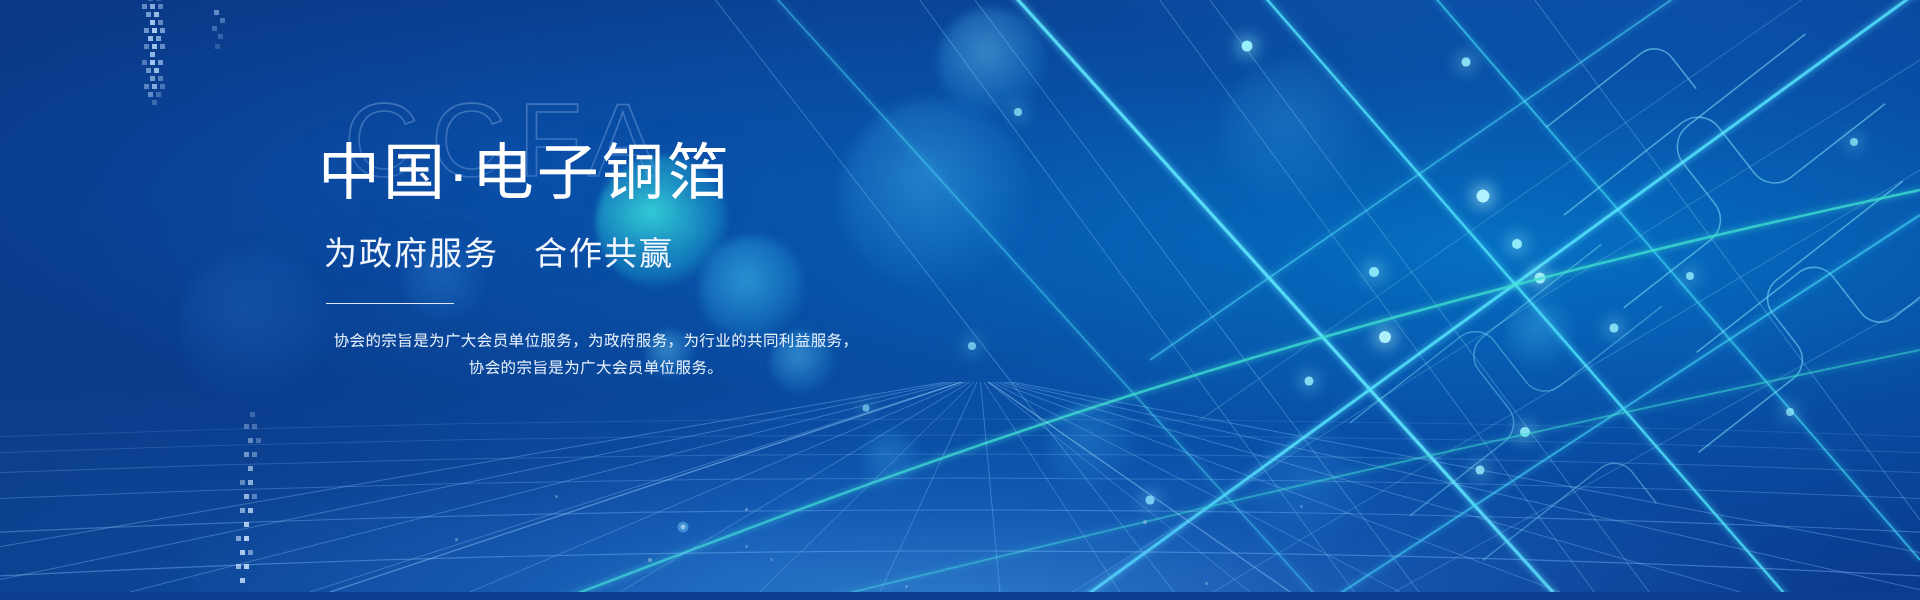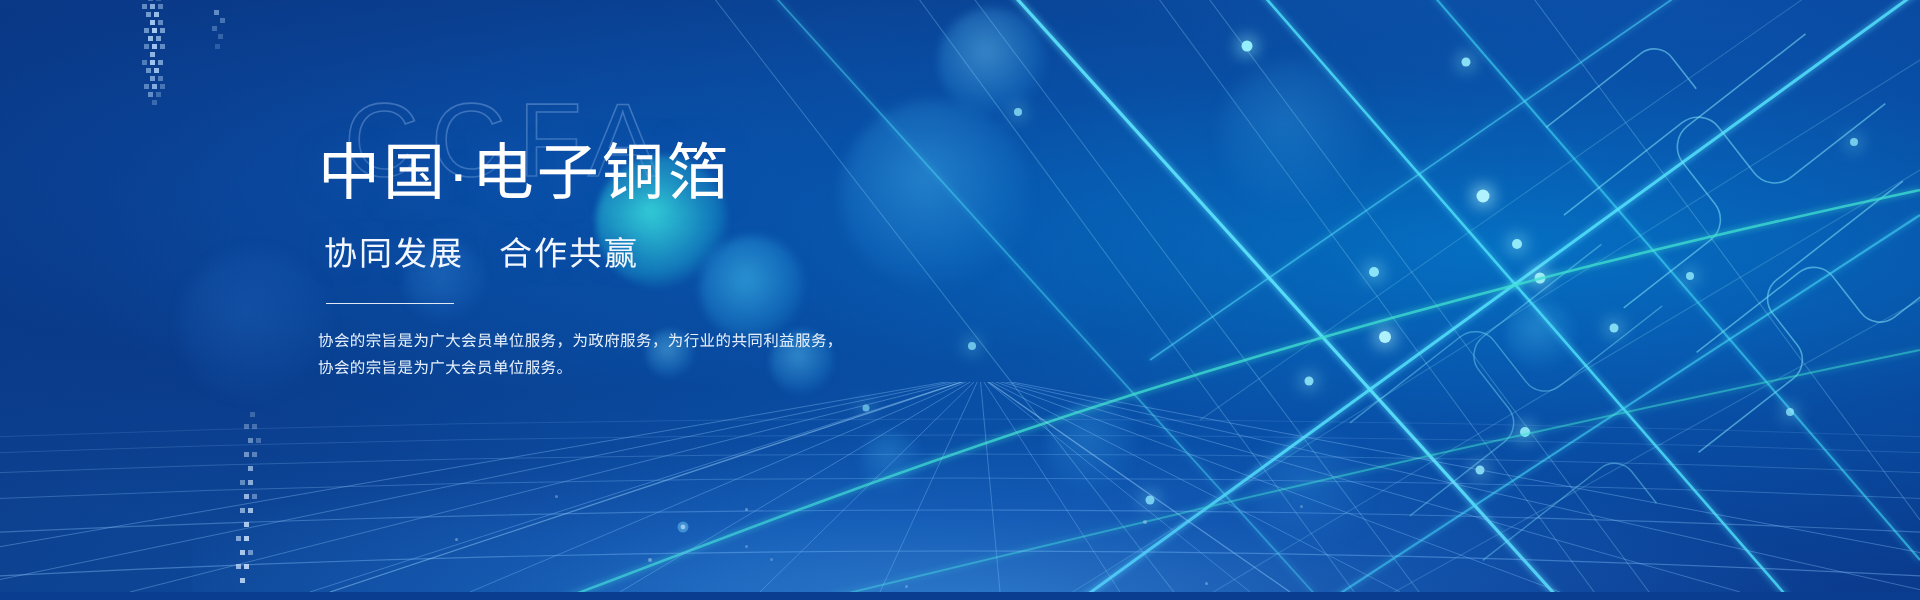--- a/index.html
+++ b/index.html
@@ -105,26 +105,27 @@
   }
   .rule {
     position: relative;
     margin: 28px 0 0 8px;
     width: 128px;
     height: 1px;
     background: rgba(255,255,255,0.88);
   }
   .paragraph {
     position: relative;
-    margin: 24px 0 0 0;
+    margin: 24px 0 0 8px;
     font-size: 15.5px;
     line-height: 1.72;
     color: #e6f0fc;
     letter-spacing: 0.4px;
     max-width: 540px;
+    text-align: center;
   }
   .paragraph .pline { display: block; white-space: nowrap; }
 
   
   .speck { position:absolute; border-radius:50%; background: rgba(220,238,255,0.75); pointer-events:none; }
 </style>
 </head>
 <body>
 
 <div id="banner">
@@ -375,21 +376,21 @@
     <div class="speck" style="left:1205px; top:582px; width:3px; height:3px; opacity:.45;"></div>
     <div class="speck" style="left:1300px; top:505px; width:3px; height:3px; opacity:.4;"></div>
     <div class="speck" style="left:770px; top:558px; width:3px; height:3px; opacity:.35;"></div>
   </div>
 
   <div class="content">
     <div class="watermark">CCFA</div>
 
     <h1 class="headline">中国·电子铜箔</h1>
 
-    <div class="subline">协同发展　合作共赢</div>
+    <div class="subline">为政府服务　合作共赢</div>
 
     <div class="rule"></div>
 
     <div class="paragraph">
       <span class="pline">协会的宗旨是为广大会员单位服务，为政府服务，为行业的共同利益服务，</span>
       <span class="pline">协会的宗旨是为广大会员单位服务。</span>
     </div>
   </div>
 
 </div>

